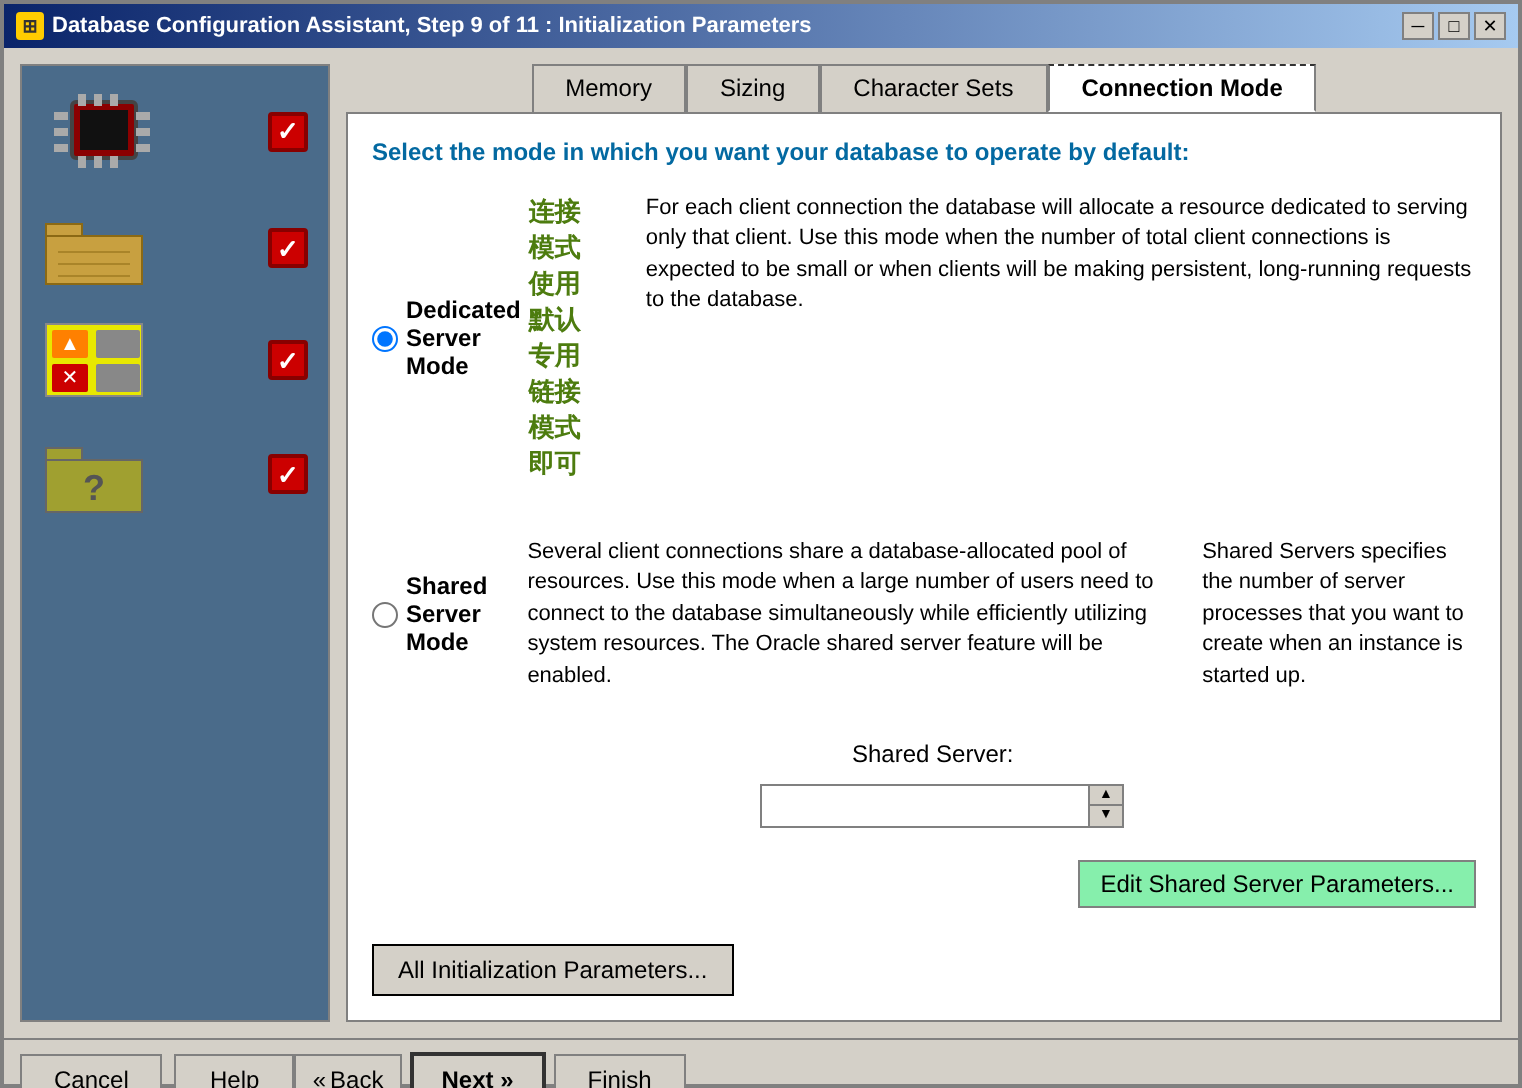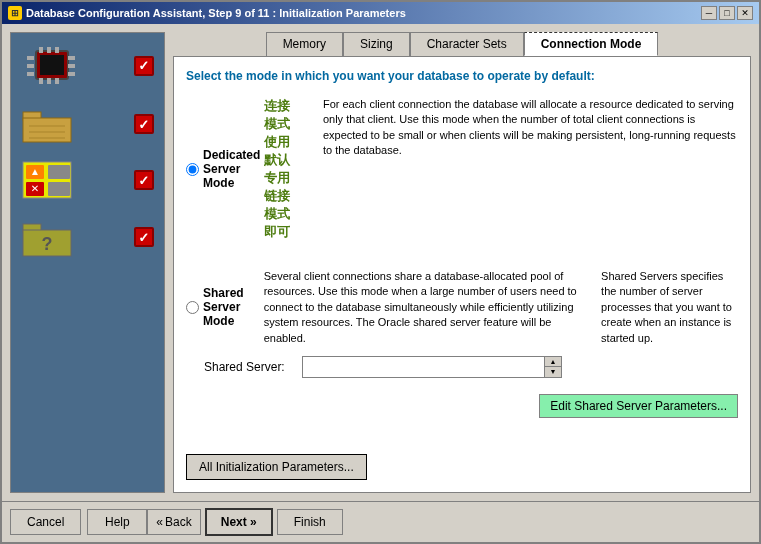--- a/index.html
+++ b/index.html
@@ -186,21 +186,22 @@
       line-height: 1.4;
     }
     .section-divider {
       height: 8px;
     }
     .shared-server-row {
       display: flex;
       align-items: center;
       gap: 8px;
       margin-left: 18px;
-      margin-top: 0;
+      margin-top: 14px;
+      flex-direction: column;
     }
     .shared-server-label {
       font-size: 12px;
       width: 90px;
       flex-shrink: 0;
     }
     .shared-server-input-wrapper {
       display: flex;
       border: 1px solid #808080;
       background: white;

